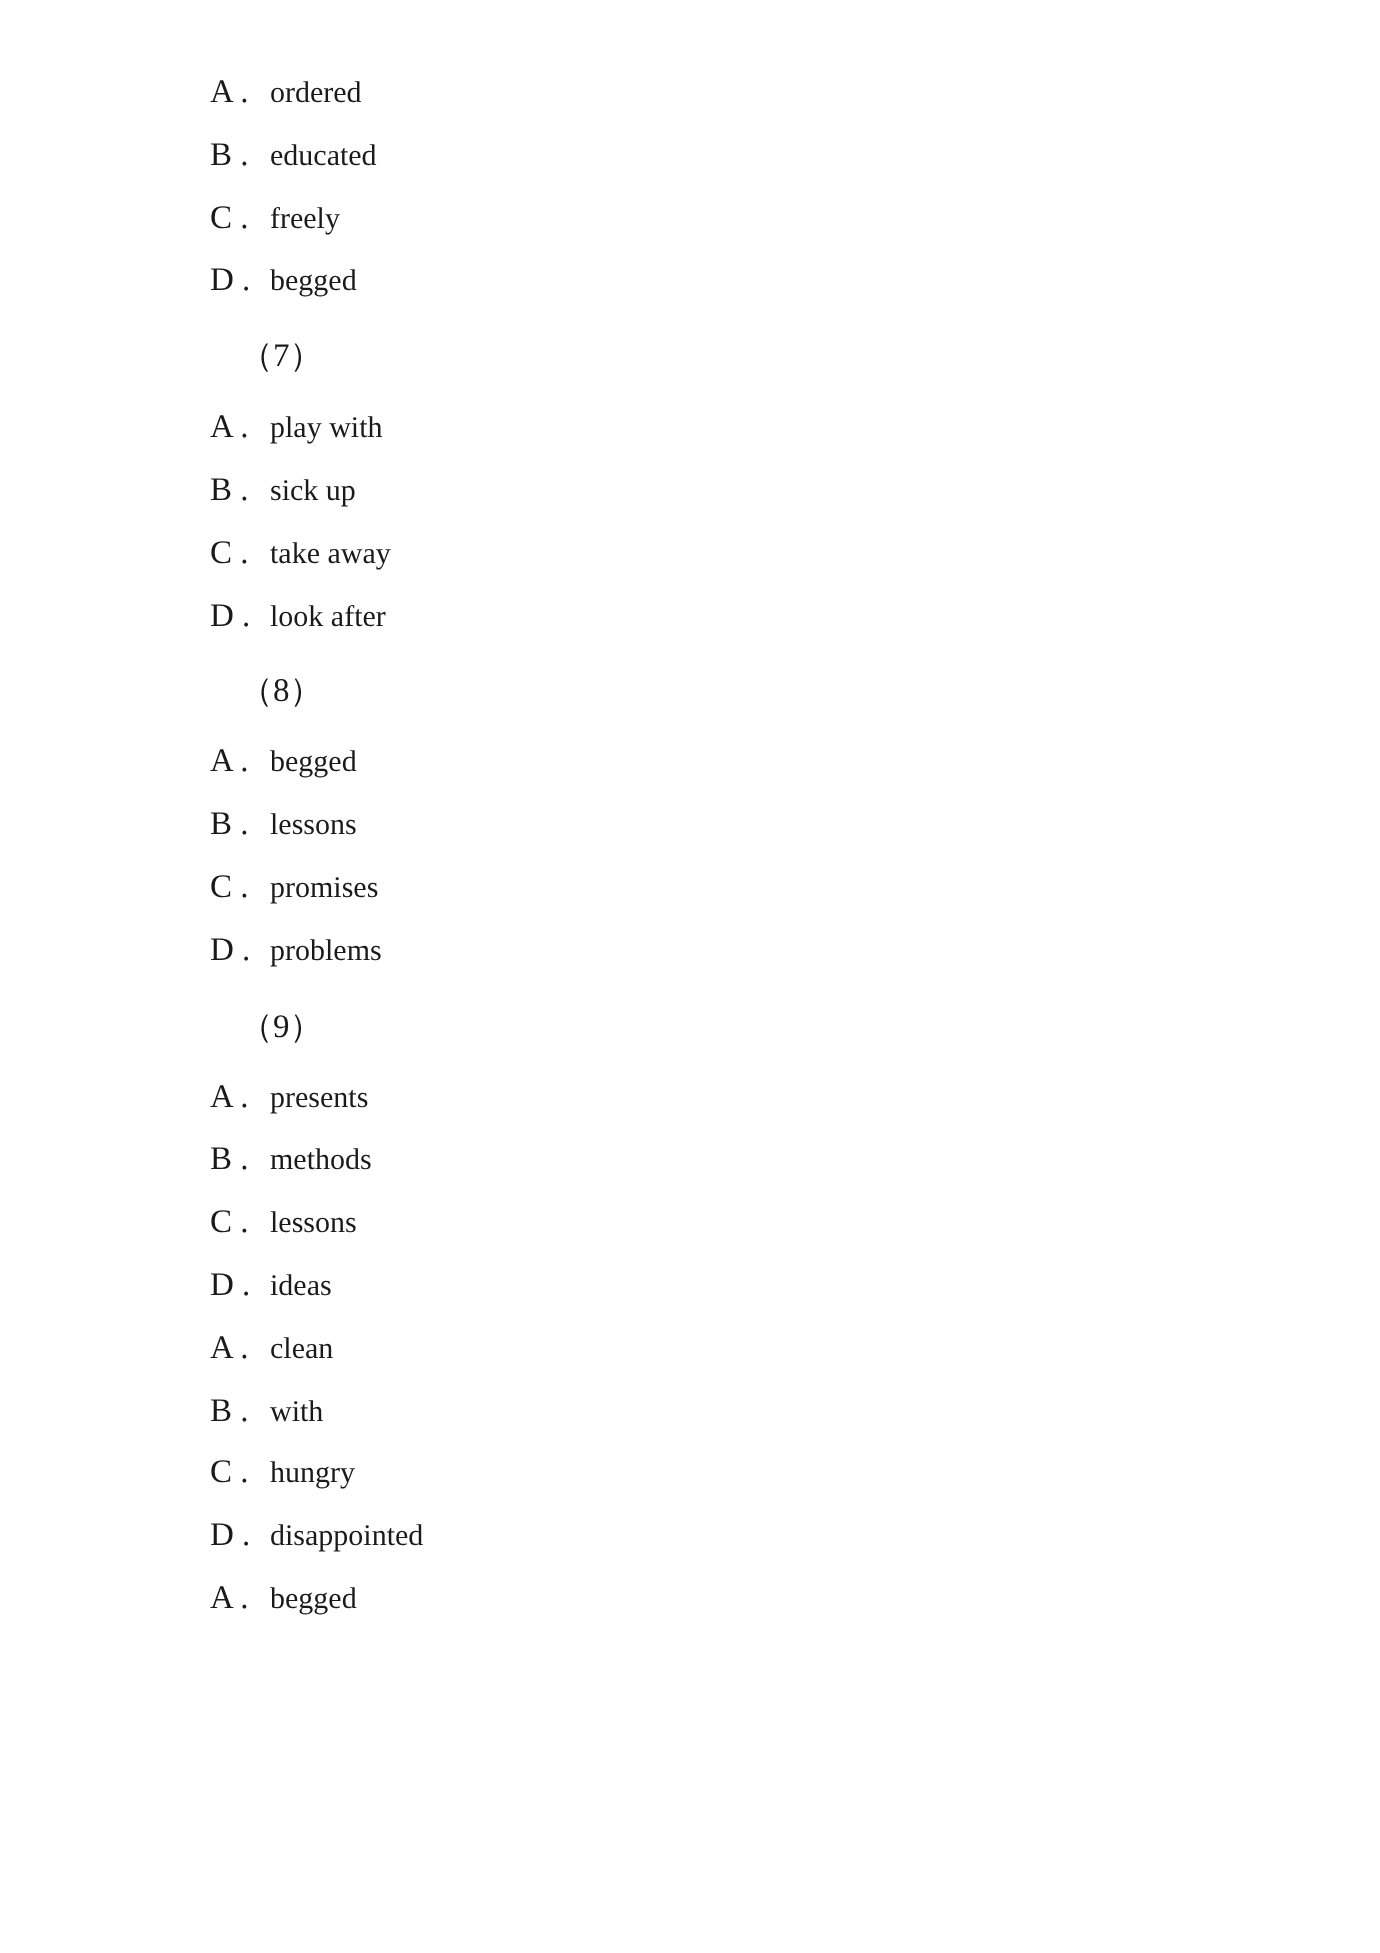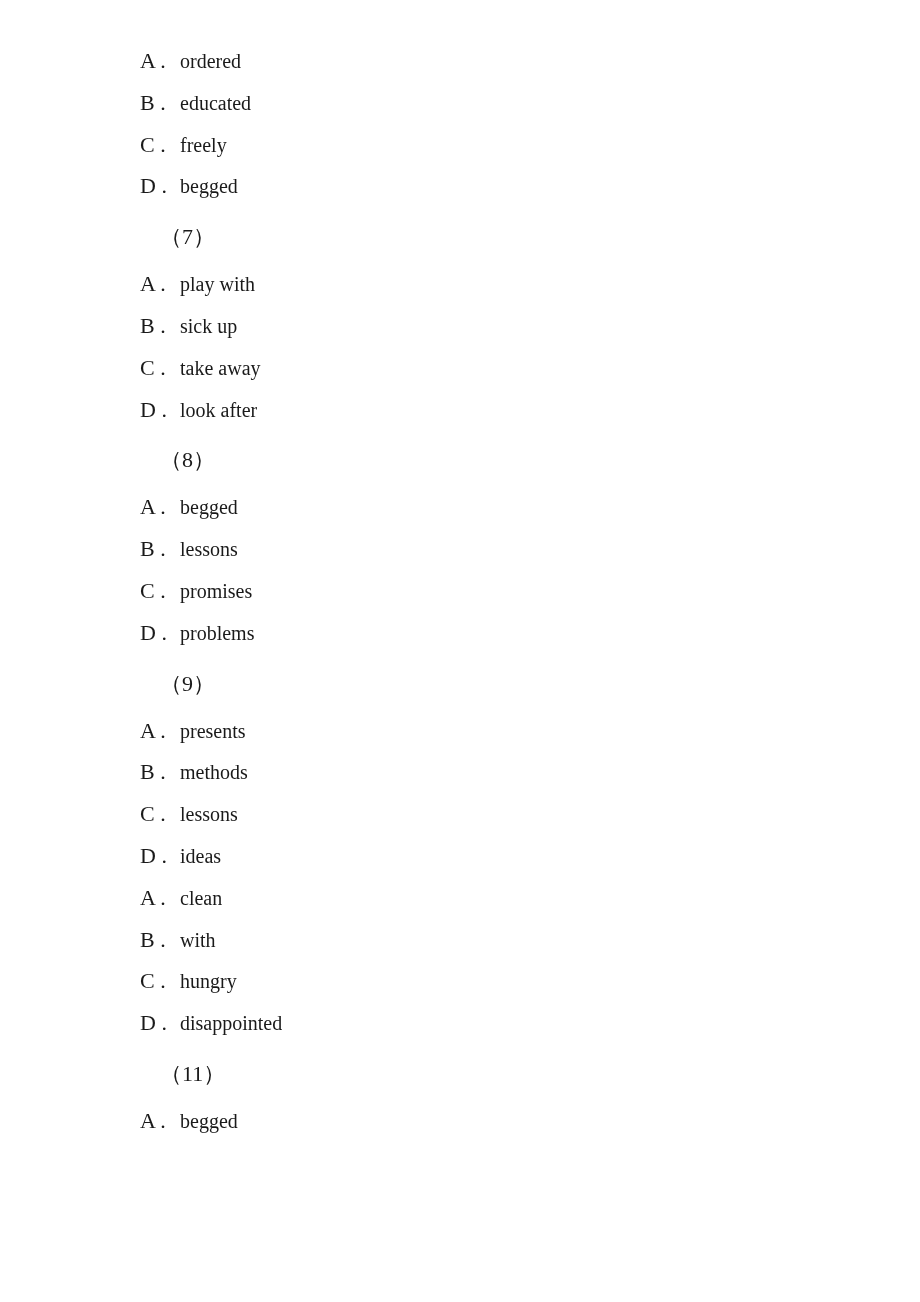--- a/index.html
+++ b/index.html
@@ -145,18 +145,17 @@
       <span class="question-text">with</span>
     </div>
     <div class="question-item">
       <span class="question-label">C . </span>
       <span class="question-text">hungry</span>
     </div>
     <div class="question-item">
       <span class="question-label">D . </span>
       <span class="question-text">disappointed</span>
     </div>
-    <div class="section-number">（11）</div>
     <div class="question-item">
       <span class="question-label">A .  </span>
       <span class="question-text">begged</span>
     </div>
   </div>
 
 </body></html>

